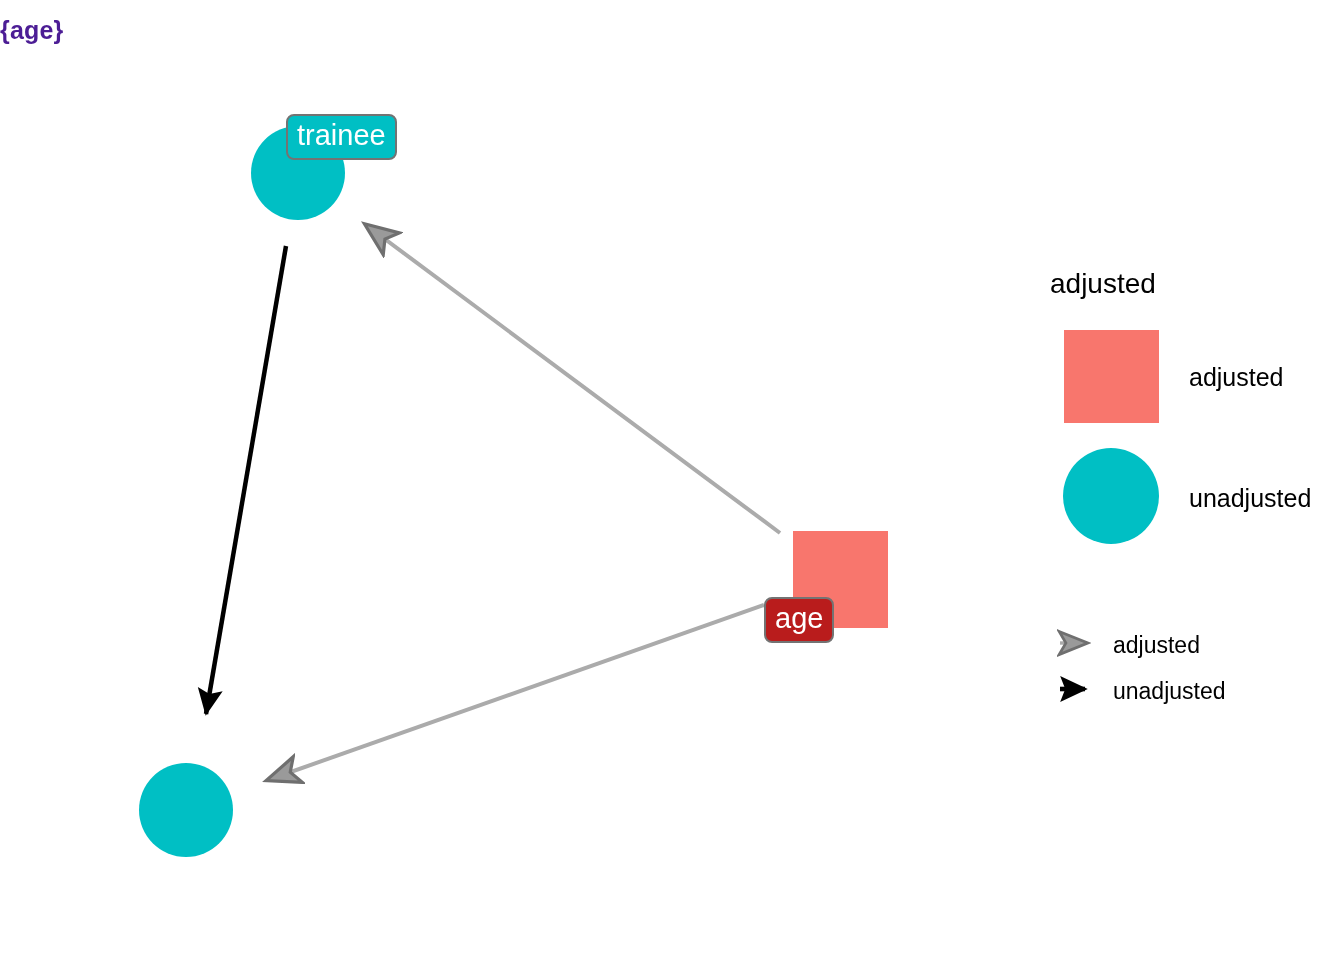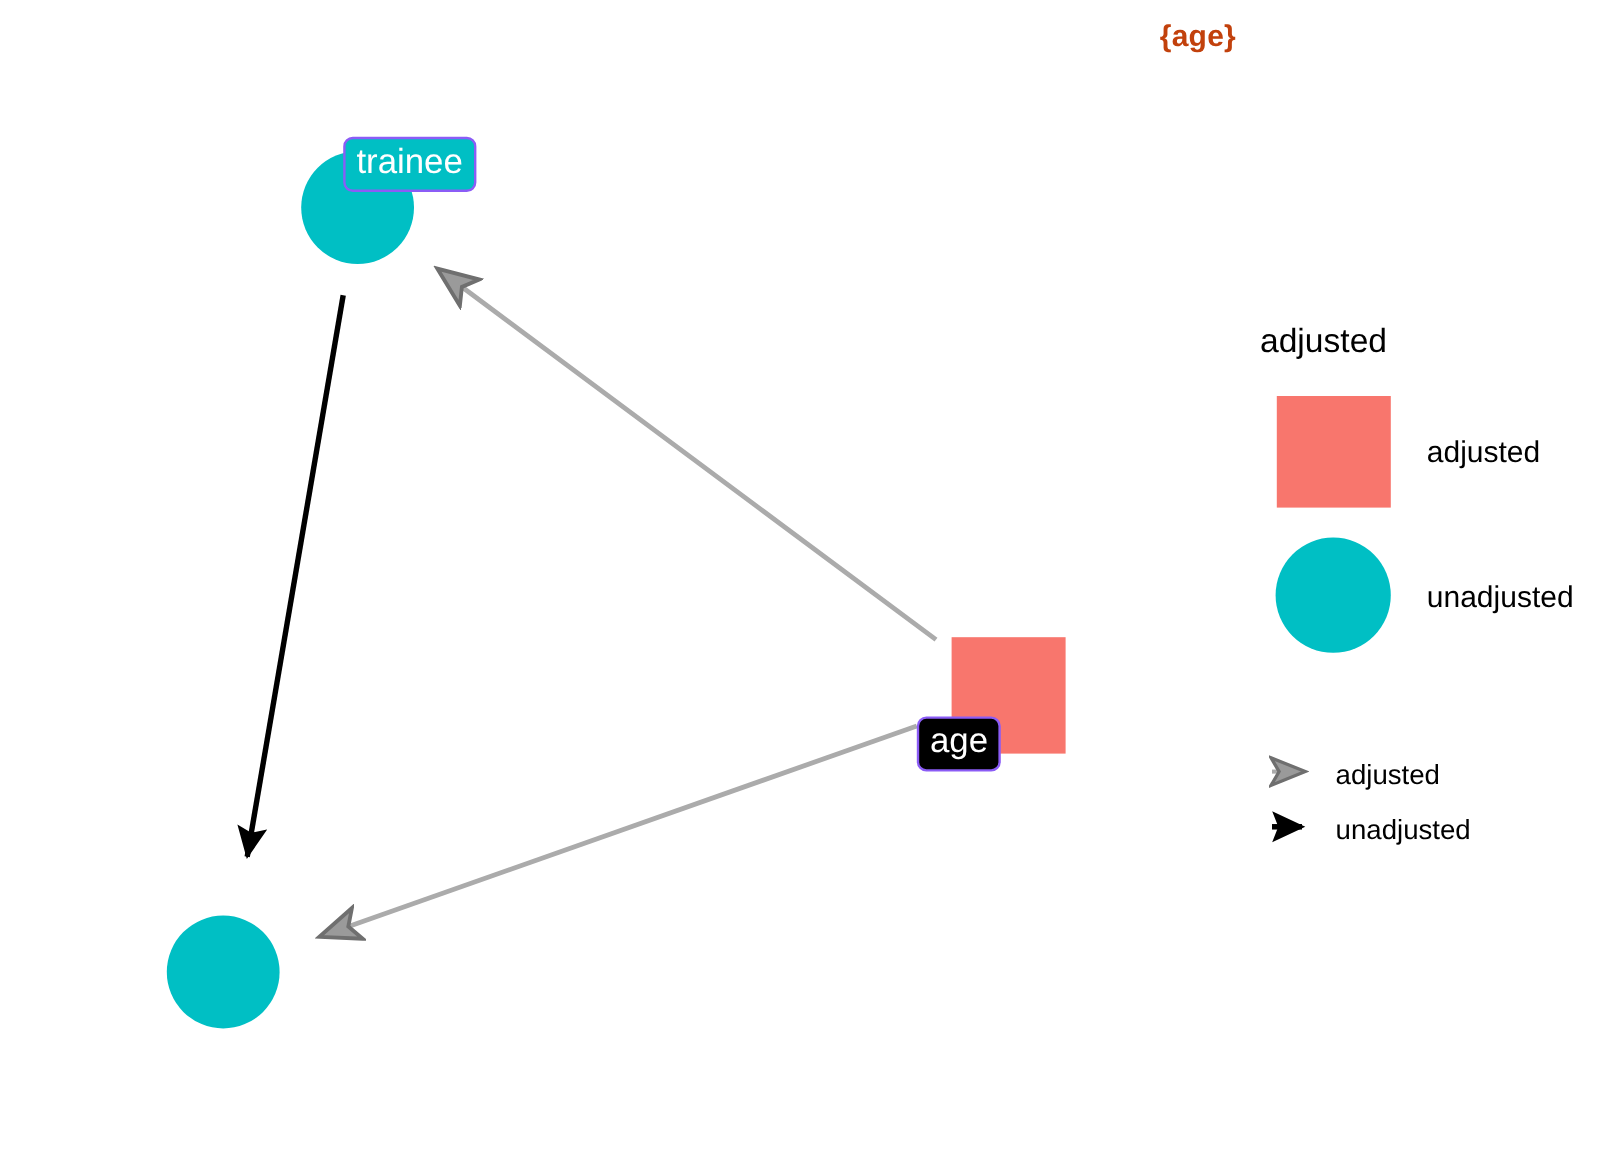--- a/index.html
+++ b/index.html
@@ -15,48 +15,48 @@
     width: 1344px;
     height: 960px;
     background: #ffffff;
     overflow: hidden;
   }
   #plot-title {
     position: absolute;
     left: 0;
     top: 16px;
     width: 1030px;
-    text-align: right;
+    text-align: left;
     font-size: 25px;
     font-weight: bold;
-    color: #c2410c;
+    color: #4c1d95;
     font-family: "Liberation Sans", sans-serif;
     letter-spacing: 0.2px;
   }
   svg.graph-layer {
     position: absolute;
     left: 0;
     top: 0;
     width: 1344px;
     height: 960px;
   }
   .node-label {
     position: absolute;
     color: #ffffff;
     font-size: 29px;
     line-height: 1;
     font-family: "Liberation Sans", sans-serif;
     border-radius: 8px;
-    border: 2px solid #8b5cf6;
+    border: 2px solid #737373;
     padding: 5px 9px 8px 9px;
     white-space: nowrap;
     box-sizing: border-box;
   }
   .node-label.teal { background: #00BFC4; }
-  .node-label.salmon { background: #000000; }
+  .node-label.salmon { background: #b91c1c; }
 
   #legend-title {
     position: absolute;
     left: 1050px;
     top: 268px;
     font-size: 28px;
     color: #000000;
     font-family: "Liberation Sans", sans-serif;
   }
   .legend-key-square {

